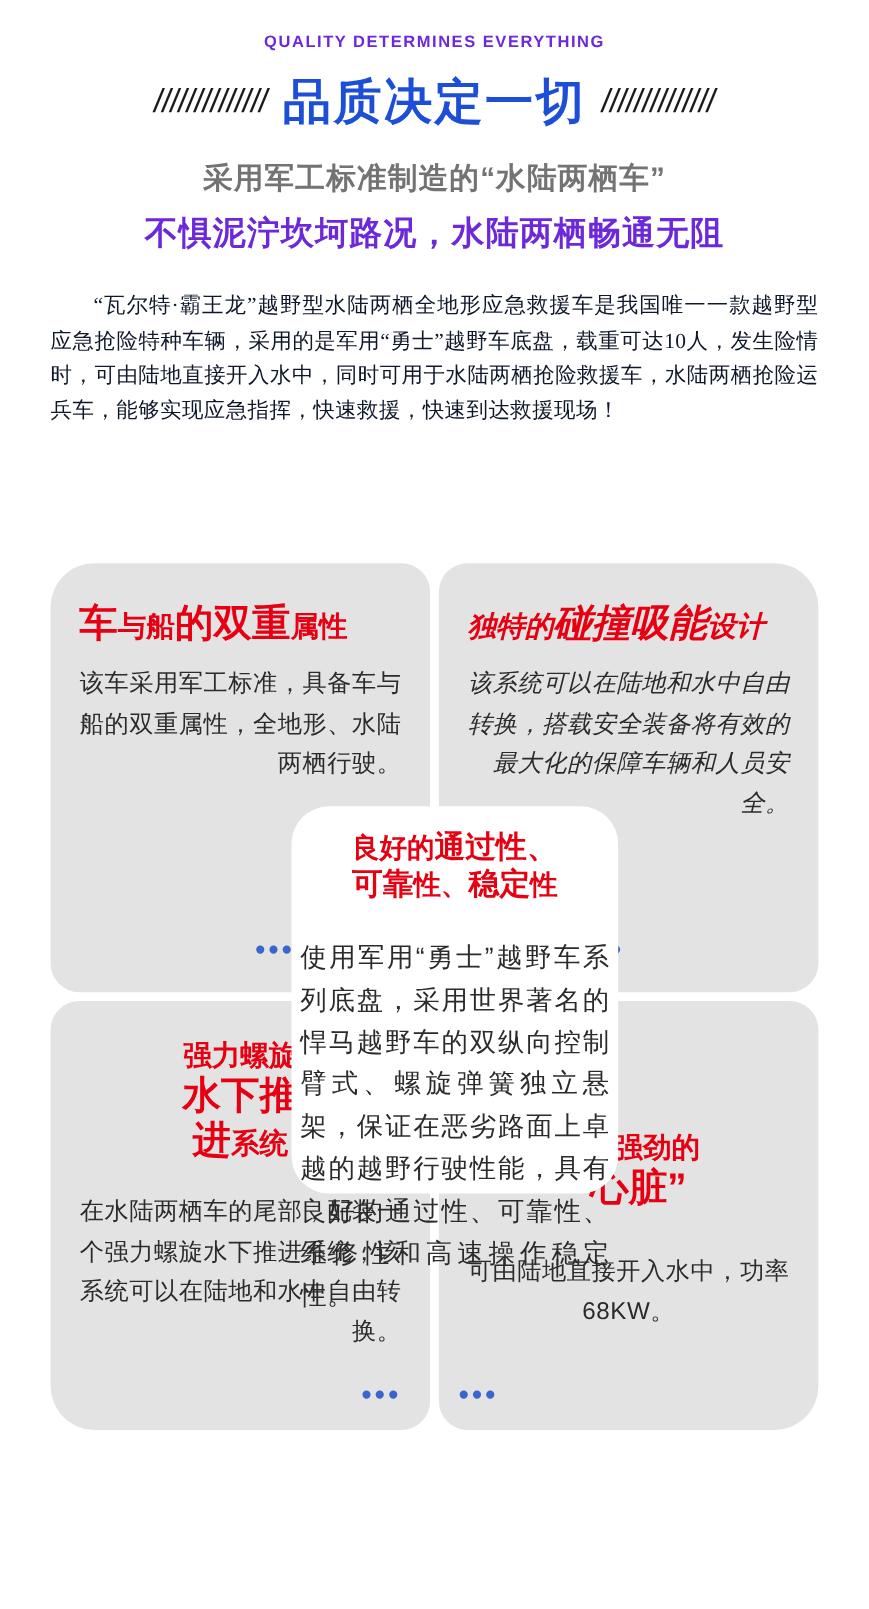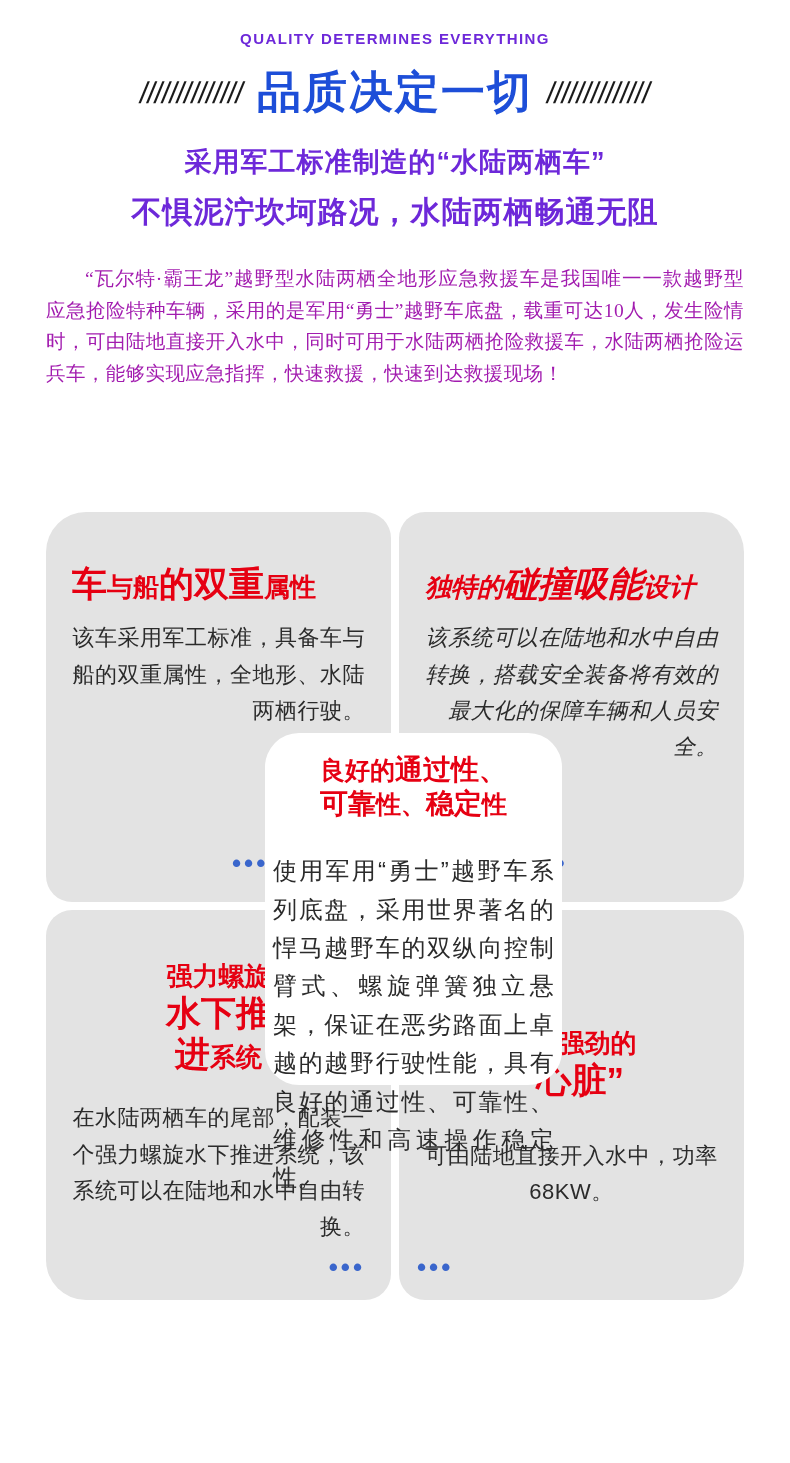--- a/index.html
+++ b/index.html
@@ -41,40 +41,40 @@
   .main-title {
     font-size: 44px;
     font-weight: bold;
     color: #1d4ed8;
     letter-spacing: 2px;
     white-space: nowrap;
   }
 
   .sub-red-1 {
     text-align: center;
-    color: #6d28d9;
+    color: #737373;
     font-size: 27px;
     font-weight: bold;
     margin-top: 22px;
     letter-spacing: 1px;
   }
   .sub-red-2 {
     text-align: center;
     color: #6d28d9;
     font-size: 30px;
     font-weight: bold;
     margin-top: 12px;
     letter-spacing: 1px;
   }
 
   .intro {
     margin: 30px 46px 0 46px;
     font-size: 19.5px;
     line-height: 1.62;
-    color: #a21caf;
+    color: #0f172a;
     text-align: justify;
     text-indent: 2em;
     font-family: "Liberation Serif", "DejaVu Serif", serif;
     letter-spacing: 0.4px;
   }
 
   
   .grid {
     position: absolute;
     left: 46px;
@@ -96,21 +96,20 @@
   .card.tl { border-radius: 40px 26px 26px 26px; }
   .card.tr { border-radius: 26px 40px 26px 26px; font-style: italic; }
   .card.bl { border-radius: 26px 26px 26px 40px; }
   .card.br { border-radius: 26px 26px 40px 26px; }
 
   .card-head {
     font-weight: bold;
     color: #e60012;
     line-height: 1.18;
     margin-bottom: 16px;
-    margin-top: 17px;
   }
   .h-big { font-size: 35px; }
   .h-small { font-size: 26px; }
 
   .card.tl .card-head, .card.tr .card-head { white-space: nowrap; }
 
   .card-body {
     font-size: 22px;
     line-height: 1.65;
     color: #2b2b2b;

